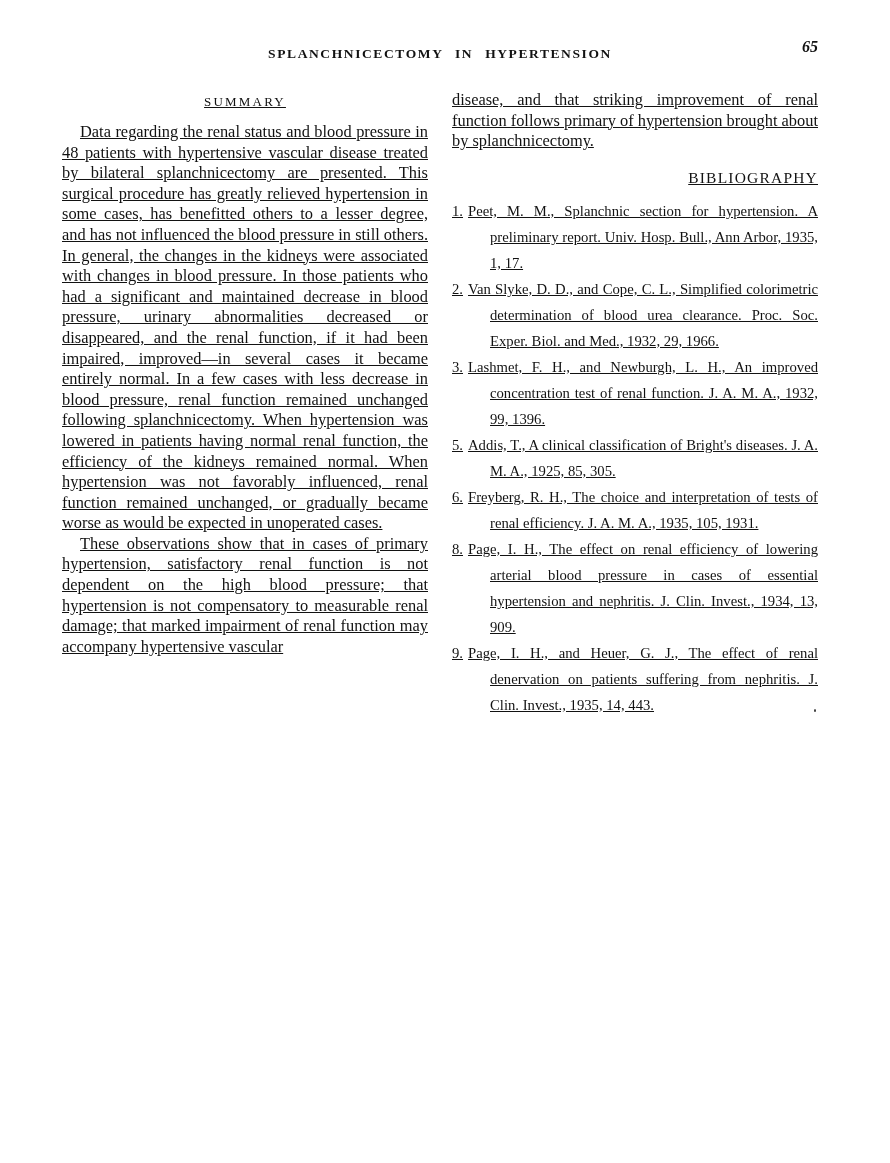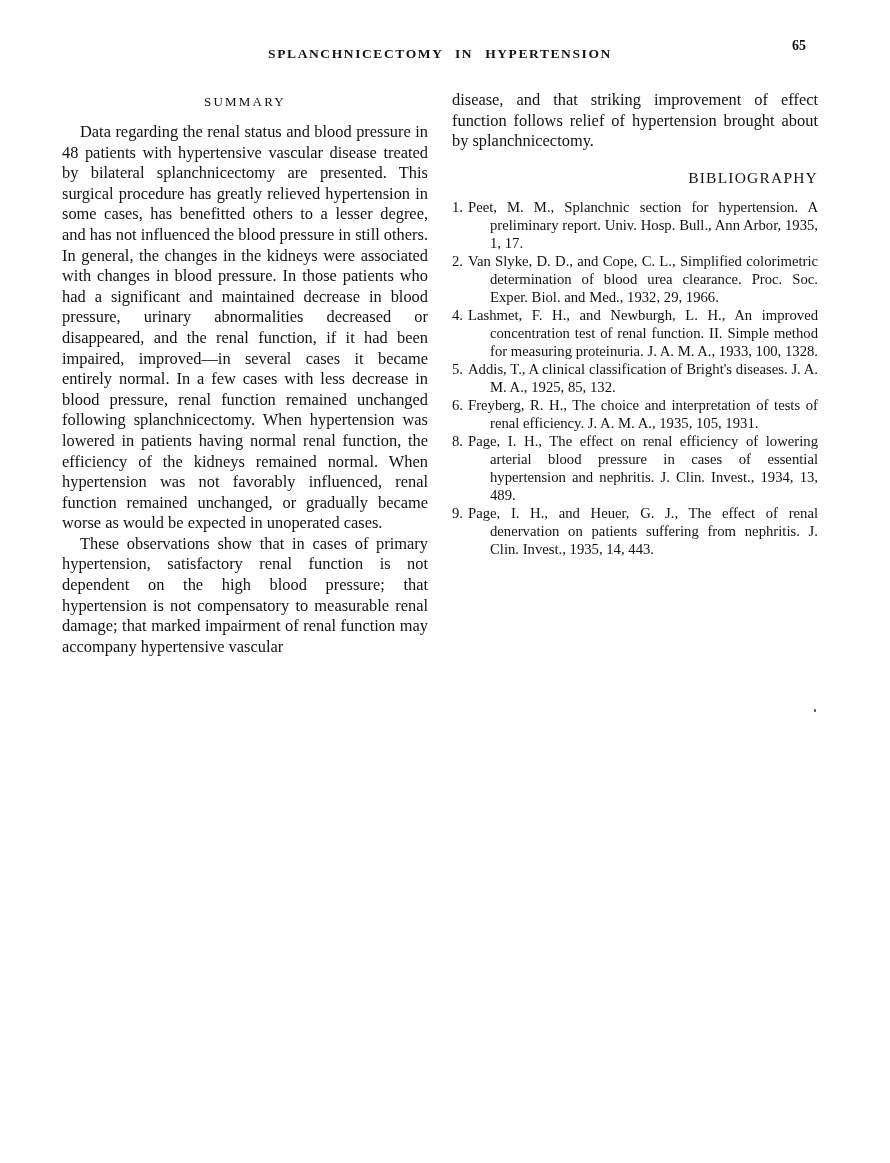--- a/index.html
+++ b/index.html
@@ -23,30 +23,31 @@
   .running-title {
     display: inline-block;
     font-weight: bold;
     font-size: 13.5px;
     letter-spacing: 1.6px;
     word-spacing: 7px;
     white-space: nowrap;
   }
   .page-number {
     position: absolute;
-    right: 12px;
+    right: 0;
     top: -6px;
     font-weight: bold;
-    font-size: 14px;
+    font-size: 16px;
+    font-style: italic;
   }
   .columns {
     display: flex;
     gap: 24px;
   }
-  .col { flex: 1; min-width: 0; }
+  .col { flex: 1; min-width: 0; text-decoration: underline; }
   .section-heading {
     text-align: center;
     font-size: 13px;
     font-weight: normal;
     letter-spacing: 2.2px;
     margin: 4px 0 12px 0;
   }
   .body-para {
     font-size: 16.4px;
     line-height: 20.6px;
@@ -59,21 +60,21 @@
     font-size: 15.5px;
     font-weight: normal;
     letter-spacing: 1.2px;
     margin: 17px 0 11px 0;
   }
   .ref-list {
     list-style: none;
     margin: 0;
     padding: 0;
     font-size: 14.7px;
-    line-height: 18px;
+    line-height: 26px;
   }
   .ref {
     text-align: justify;
     padding-left: 38px;
     text-indent: -38px;
     margin: 0;
   }
   .ref-num { margin-right: 5px; }
   .scan-artifact-dot {
     position: absolute;
@@ -97,40 +98,40 @@
 
   <div class="columns">
 
     <div class="col">
       <h2 class="section-heading">SUMMARY</h2>
       <p class="body-para first-line-indent">Data regarding the renal status and blood pressure in 48 patients with hypertensive vascular disease treated by bilateral splanchnicectomy are presented.  This surgical procedure has greatly relieved hypertension in some cases, has benefitted others to a lesser degree, and has not influenced the blood pressure in still others.  In general, the changes in the kidneys were associated with changes in blood pressure.  In those patients who had a significant and maintained decrease in blood pressure, urinary abnormalities decreased or disappeared, and the renal function, if it had been impaired, improved—in several cases it became entirely normal.  In a few cases with less decrease in blood pressure, renal function remained unchanged following splanchnicectomy.  When hypertension was lowered in patients having normal renal function, the efficiency of the kidneys remained normal.  When hypertension was not favorably influenced, renal function remained unchanged, or gradually became worse as would be expected in unoperated cases.</p>
       <p class="body-para first-line-indent">These observations show that in cases of primary hypertension, satisfactory renal function is not dependent on the high blood pressure; that hypertension is not compensatory to measurable renal damage; that marked impairment of renal function may accompany hypertensive vascular</p>
     </div>
 
     <div class="col">
-      <p class="body-para">disease, and that striking improvement of effect function follows relief of hypertension brought about by splanchnicectomy.</p>
+      <p class="body-para">disease, and that striking improvement of renal function follows primary of hypertension brought about by splanchnicectomy.</p>
       <h2 class="biblio-heading">BIBLIOGRAPHY</h2>
       <ol class="ref-list">
         <li class="ref">
           <span class="ref-num">1.</span><span class="ref-text">Peet, M. M., Splanchnic section for hypertension.  A preliminary report.  Univ. Hosp. Bull., Ann Arbor, 1935, 1, 17.</span>
         </li>
         <li class="ref">
           <span class="ref-num">2.</span><span class="ref-text">Van Slyke, D. D., and Cope, C. L., Simplified colorimetric determination of blood urea clearance. Proc. Soc. Exper. Biol. and Med., 1932, 29, 1966.</span>
         </li>
         <li class="ref">
-          <span class="ref-num">4.</span><span class="ref-text">Lashmet, F. H., and Newburgh, L. H., An improved concentration test of renal function.  II. Simple method for measuring proteinuria.  J. A. M. A., 1933, 100, 1328.</span>
+          <span class="ref-num">3.</span><span class="ref-text">Lashmet, F. H., and Newburgh, L. H., An improved concentration test of renal function.  J. A. M. A., 1932, 99, 1396.</span>
         </li>
         <li class="ref">
-          <span class="ref-num">5.</span><span class="ref-text">Addis, T., A clinical classification of Bright's diseases.  J. A. M. A., 1925, 85, 132.</span>
+          <span class="ref-num">5.</span><span class="ref-text">Addis, T., A clinical classification of Bright's diseases.  J. A. M. A., 1925, 85, 305.</span>
         </li>
         <li class="ref">
           <span class="ref-num">6.</span><span class="ref-text">Freyberg, R. H., The choice and interpretation of tests of renal efficiency.  J. A. M. A., 1935, 105, 1931.</span>
         </li>
         <li class="ref">
-          <span class="ref-num">8.</span><span class="ref-text">Page, I. H., The effect on renal efficiency of lowering arterial blood pressure in cases of essential hypertension and nephritis.  J. Clin. Invest., 1934, 13, 489.</span>
+          <span class="ref-num">8.</span><span class="ref-text">Page, I. H., The effect on renal efficiency of lowering arterial blood pressure in cases of essential hypertension and nephritis.  J. Clin. Invest., 1934, 13, 909.</span>
         </li>
         <li class="ref">
           <span class="ref-num">9.</span><span class="ref-text">Page, I. H., and Heuer, G. J., The effect of renal denervation on patients suffering from nephritis. J. Clin. Invest., 1935, 14, 443.</span>
         </li>
       </ol>
     </div>
 
   </div>
 
   <div class="scan-artifact-dot"></div>

